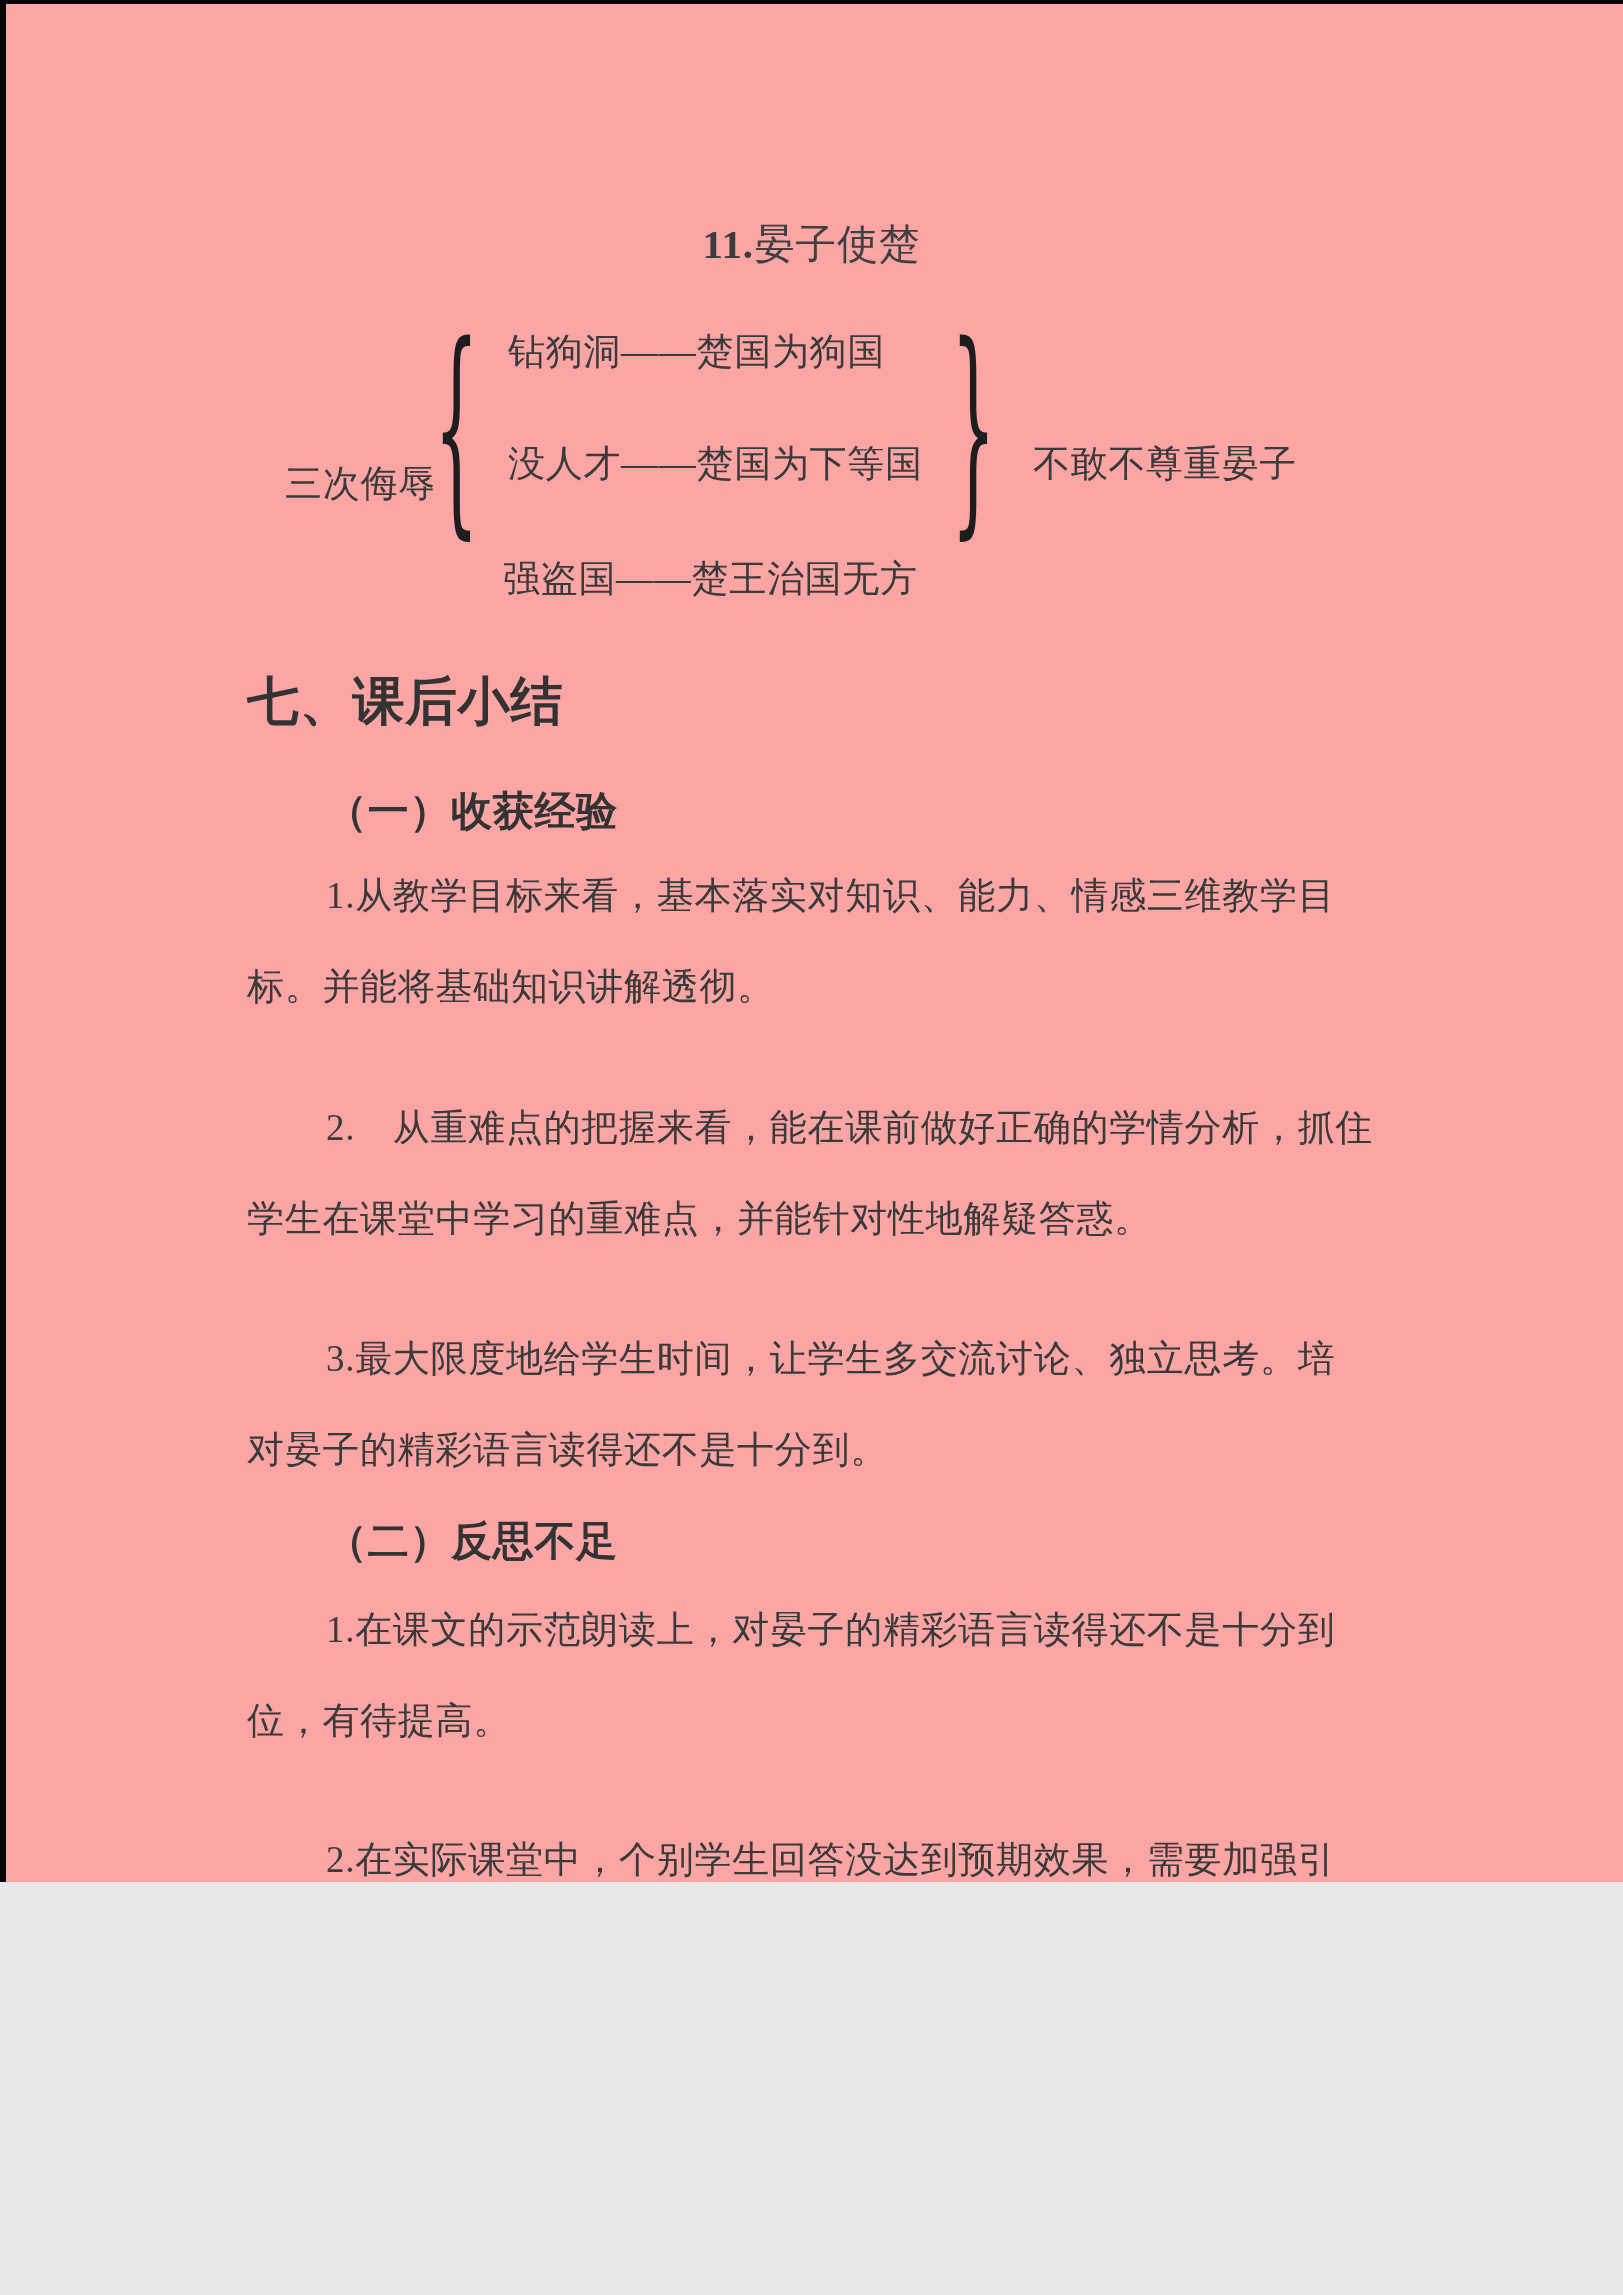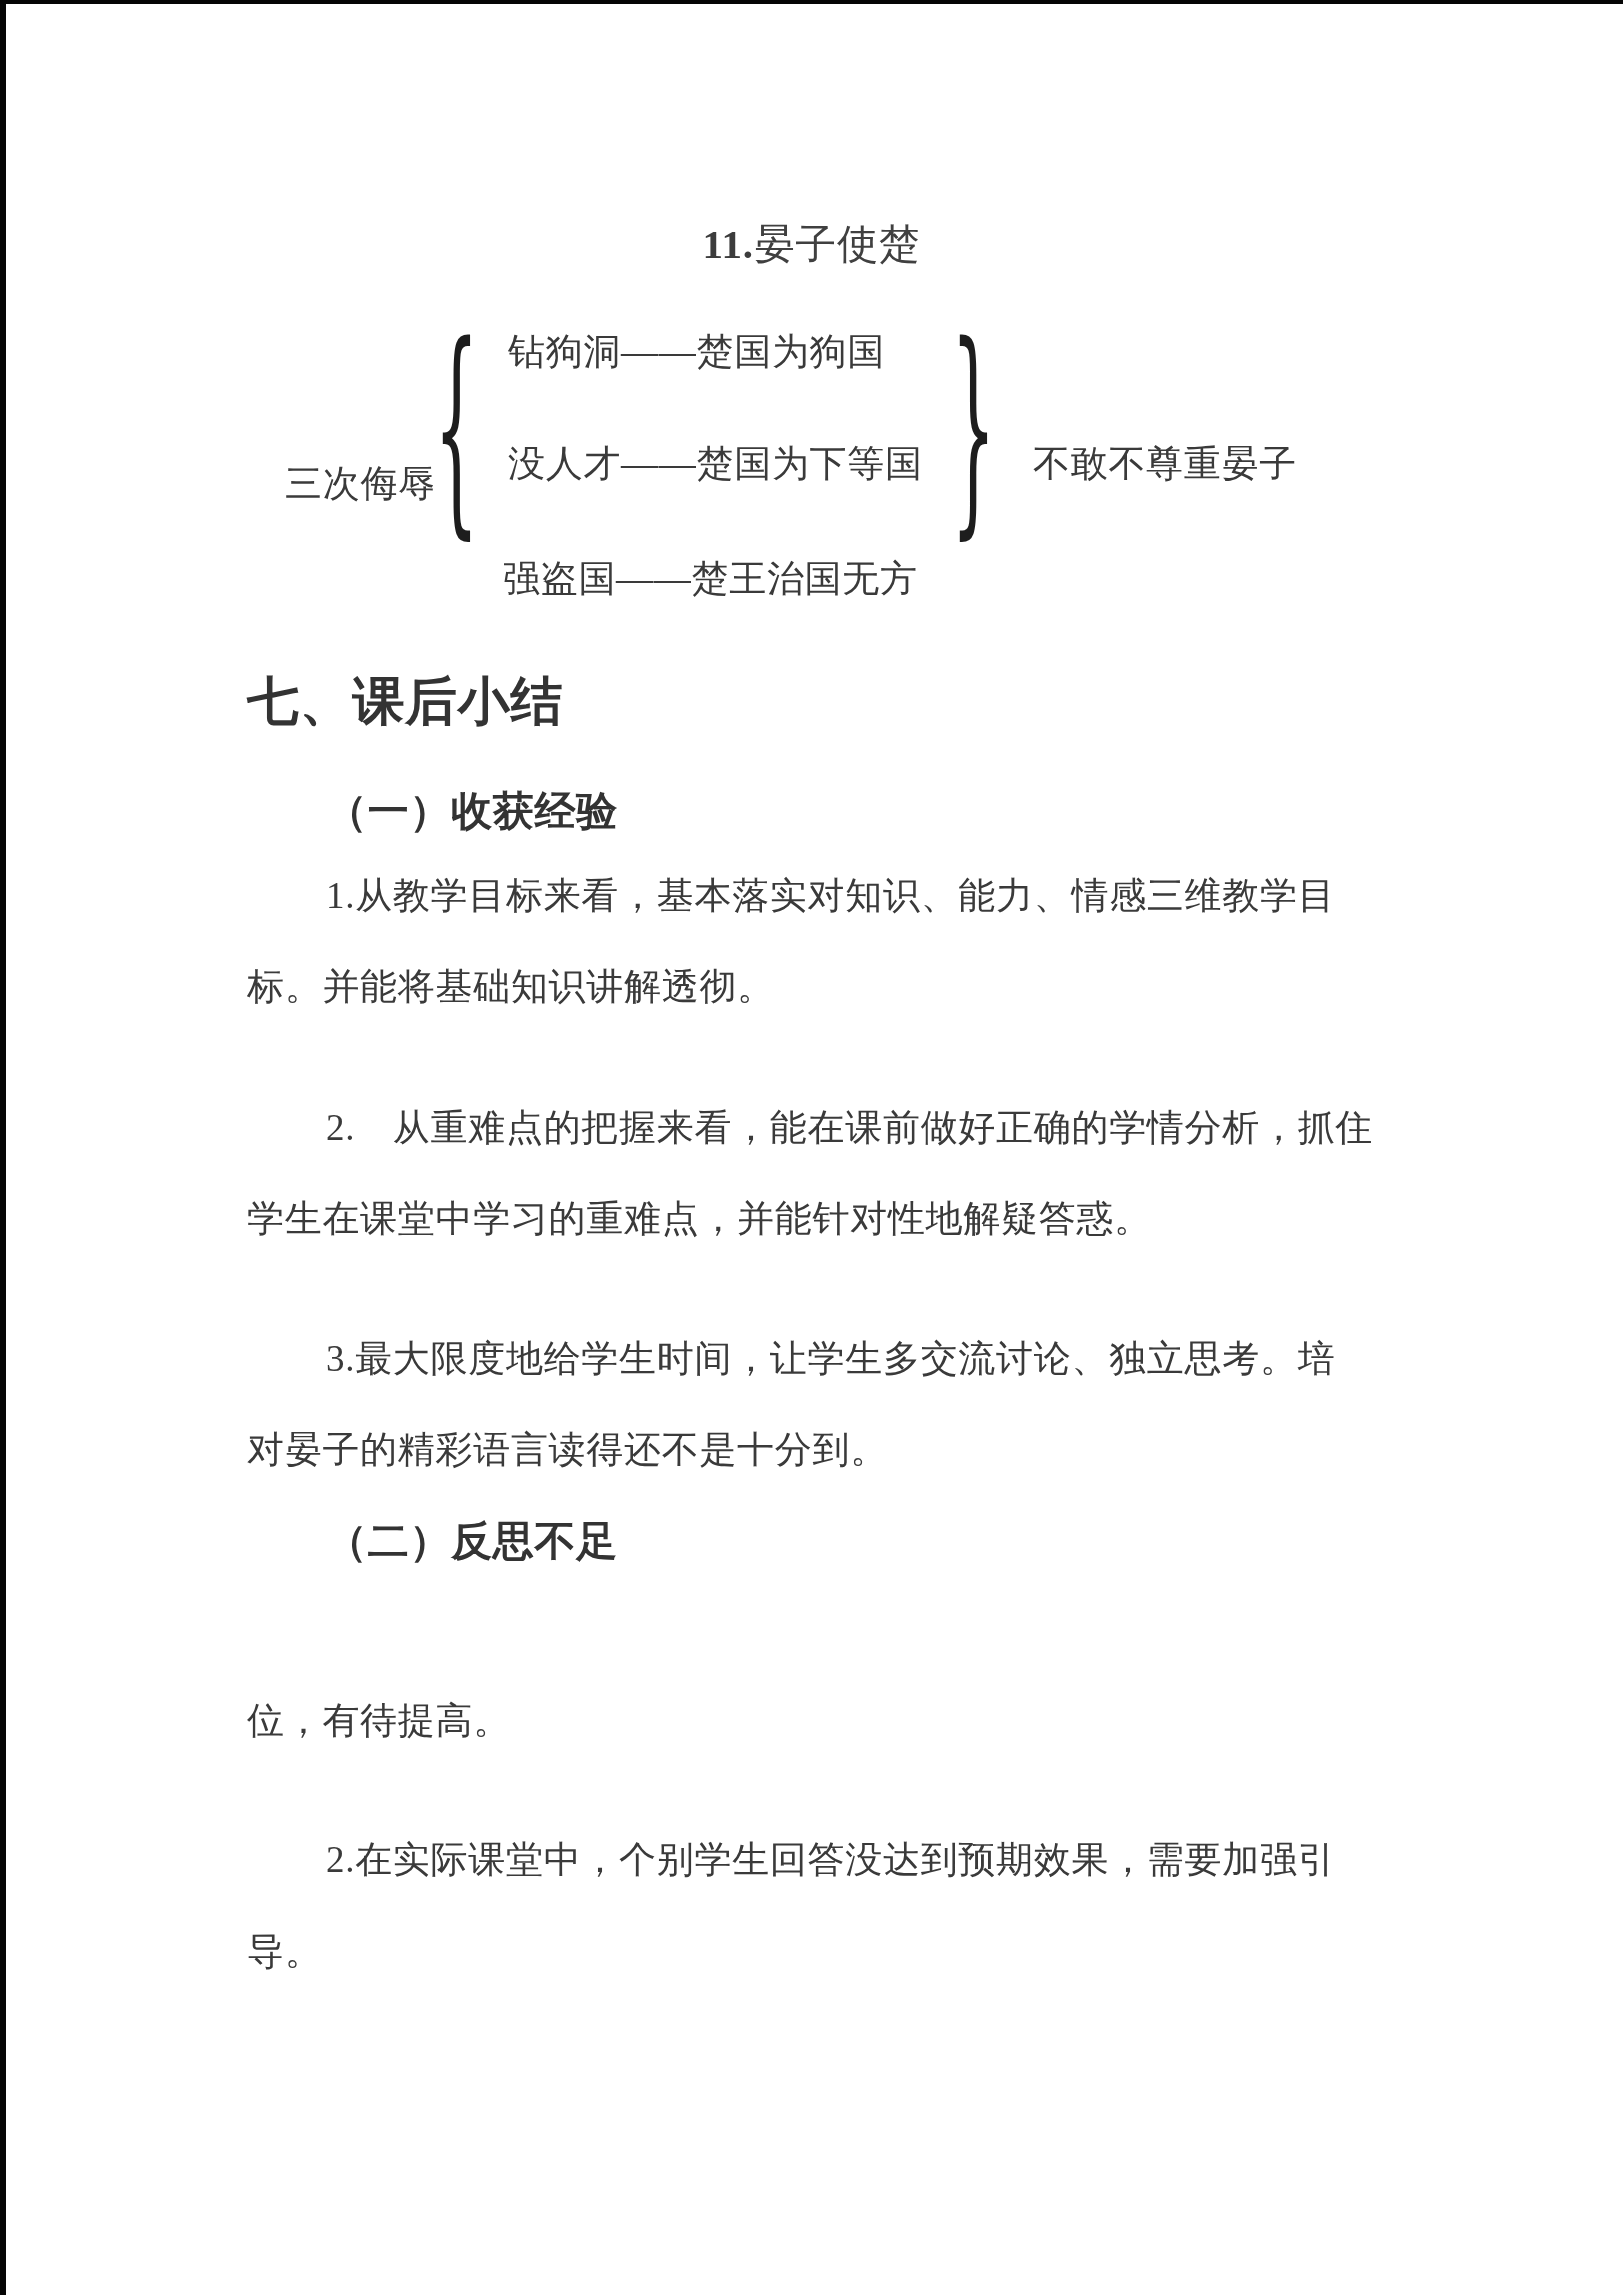--- a/index.html
+++ b/index.html
@@ -1,20 +1,20 @@
 <!DOCTYPE html>
 <html style="font-size:11px"><head>
 <meta charset="utf-8">
 <style>
   html,body { margin:0; padding:0; background:#e8e8e8; }
   .page {
     position:relative;
     width:1623px;
-    height:2295px;
-    background:#ffffff;
+    height:1882px;
+    background:#fca5a5;
     font-family:"Liberation Serif","DejaVu Serif",serif;
     color:#3a3a3a;
     overflow:hidden;
     text-decoration:underline;
   }
   .edge-top  { position:absolute; top:0; left:0; width:100%; height:4.1px; background:#050505; }
   .edge-left { position:absolute; top:0; left:0; width:5.5px; height:100%; background:#050505; }
 
   .t {
     position:absolute;
@@ -86,19 +86,20 @@
   <div class="t" style="left:247px; top:966px;">标。并能将基础知识讲解透彻。</div>
 
   <div class="t" style="left:326px; top:1107px;">2.　从重难点的把握来看，能在课前做好正确的学情分析，抓住</div>
   <div class="t" style="left:247px; top:1198px;">学生在课堂中学习的重难点，并能针对性地解疑答惑。</div>
 
   <div class="t" style="left:326px; top:1338px;">3.最大限度地给学生时间，让学生多交流讨论、独立思考。培</div>
   <div class="t" style="left:247px; top:1429px;">对晏子的精彩语言读得还不是十分到。</div>
 
   <div class="t h" style="left:326px; top:1518px;">（二）反思不足</div>
 
+  <div class="t" style="left:326px; top:1609px;">1.在课文的示范朗读上，对晏子的精彩语言读得还不是十分到</div>
   <div class="t" style="left:247px; top:1700px;">位，有待提高。</div>
 
   <div class="t" style="left:326px; top:1839px;">2.在实际课堂中，个别学生回答没达到预期效果，需要加强引</div>
   <div class="t" style="left:247px; top:1931px;">导。</div>
 
 </div>
 
 
 </body></html>

